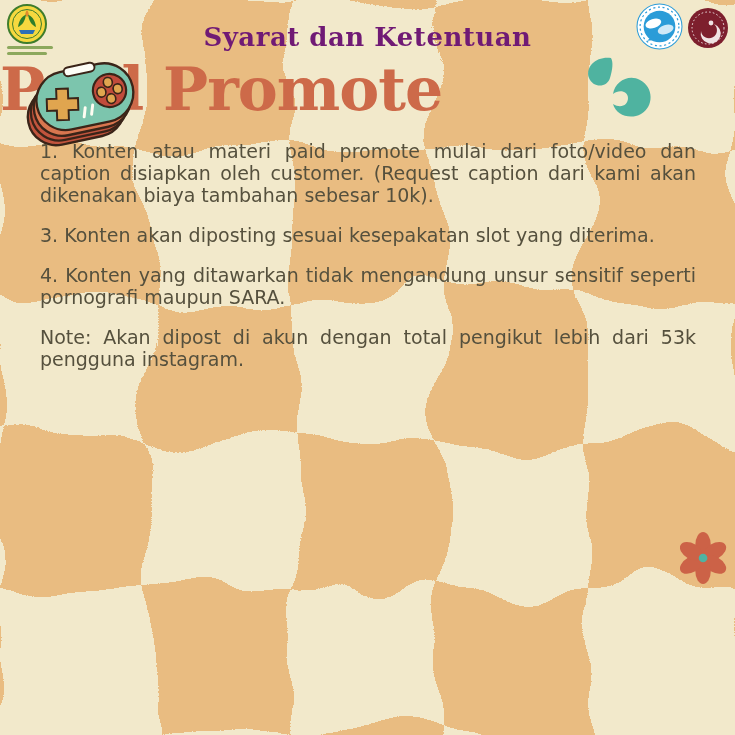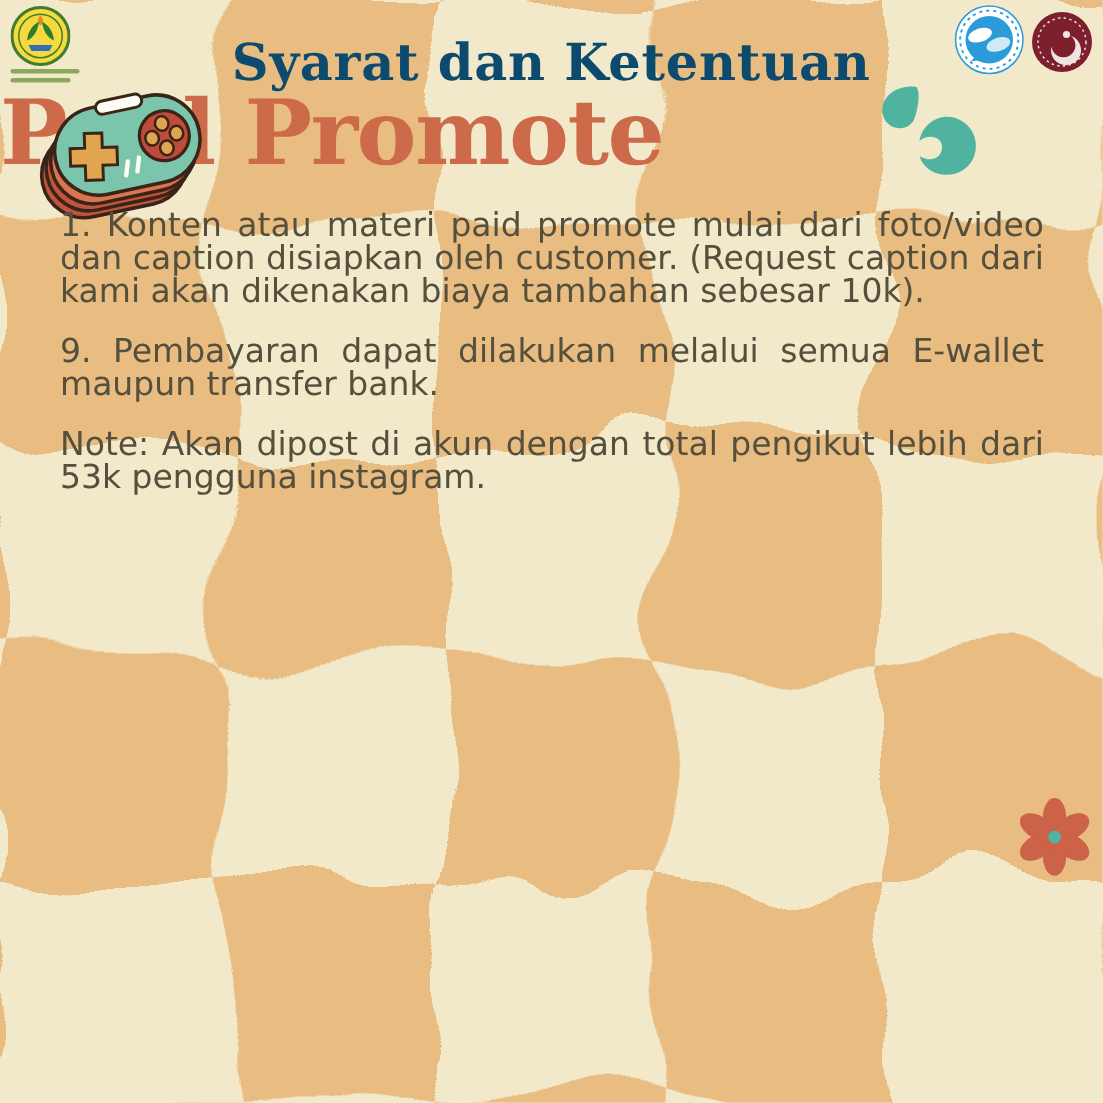--- a/index.html
+++ b/index.html
@@ -6,32 +6,32 @@
   body {
     width:735px; height:735px; position:relative; overflow:hidden;
     background:#f2e9cb;
     font-family:"DejaVu Sans", sans-serif;
   }
   .bg { position:absolute; left:0; top:0; width:735px; height:735px; z-index:0; }
   .layer { position:absolute; z-index:2; }
 
   .header-title {
     position:absolute; top:22px; left:0; width:735px; text-align:center; z-index:2;
-    font-family:"DejaVu Serif", serif; font-weight:bold; font-size:34px;
-    color:#0c4a6e; letter-spacing:0.5px;
+    font-family:"DejaVu Serif", serif; font-weight:bold; font-size:26px;
+    color:#701a75; letter-spacing:0.5px;
   }
   .main-title {
     position:absolute; top:56px; left:0; width:735px; text-align:left; z-index:2;
     font-family:"DejaVu Serif", serif; font-weight:bold; font-size:60px;
     color:#cd6a49; letter-spacing:-1px; line-height:1.1;
   }
 
   .terms {
     position:absolute; top:140px; left:40px; width:656px; z-index:2;
-    color:#55503d; font-size:22px; line-height:22px; text-align:justify;
+    color:#55503d; font-size:19px; line-height:22px; text-align:justify;
   }
   .terms p { margin:0 0 18px 0; }
   .terms p:last-child { margin-bottom:0; }
 
   .logo-uni { left:7px; top:4px; width:40px; height:40px; }
   .logo-caption { position:absolute; left:7px; top:46px; width:46px; z-index:2; }
   .logo-caption .ln { height:3px; background:#7a9c4a; border-radius:2px; margin-bottom:3px; opacity:.85; }
   .logo-caption .ln.l2 { width:40px; }
 
   .logo-blue { left:636px; top:3px; width:47px; height:47px; }
@@ -115,21 +115,22 @@
   </g>
 </svg>
 
 <svg class="layer swoosh" viewBox="0 0 78 72">
   <path d="M32 2 C18 0 6 10 10 22 C14 32 28 32 31 22 C33.5 14 34.5 6 32 2 Z" fill="#4fb3a0"></path>
   <path d="M34 38 C36 25 50 18 61 24 C75 31 75 51 62 58 C51 64 37 59 34 48 C42 53 49 49 49 42 C49 35 40 33 34 38 Z" fill="#4fb3a0"></path>
 </svg>
 
 <div class="terms">
   <p>1. Konten atau materi paid promote mulai dari foto/video dan caption disiapkan oleh customer. (Request caption dari kami akan dikenakan biaya tambahan sebesar 10k).</p>
-  <p>9. Pembayaran dapat dilakukan melalui semua E-wallet maupun transfer bank.</p>
+  <p>3. Konten akan diposting sesuai kesepakatan slot yang diterima.</p>
+  <p>4. Konten yang ditawarkan tidak mengandung unsur sensitif seperti pornografi maupun SARA.</p>
   <p>Note: Akan dipost di akun dengan total pengikut lebih dari 53k pengguna instagram.</p>
 </div>
 
 <svg class="layer flower" viewBox="0 0 50 62">
   <g fill="#cc6247">
     <ellipse cx="24" cy="18" rx="8" ry="13"></ellipse>
     <ellipse cx="24" cy="18" rx="8" ry="13" transform="rotate(60 24 32)"></ellipse>
     <ellipse cx="24" cy="18" rx="8" ry="13" transform="rotate(120 24 32)"></ellipse>
     <ellipse cx="24" cy="18" rx="8" ry="13" transform="rotate(180 24 32)"></ellipse>
     <ellipse cx="24" cy="18" rx="8" ry="13" transform="rotate(240 24 32)"></ellipse>

